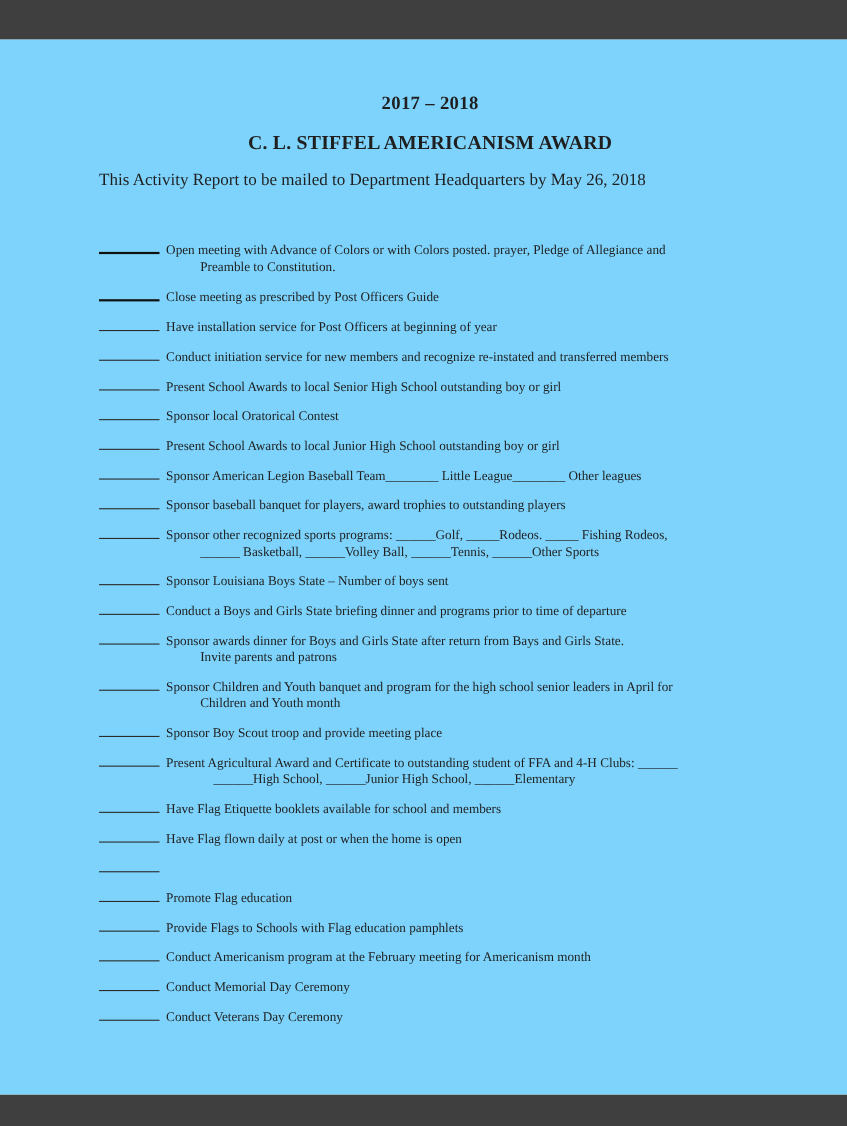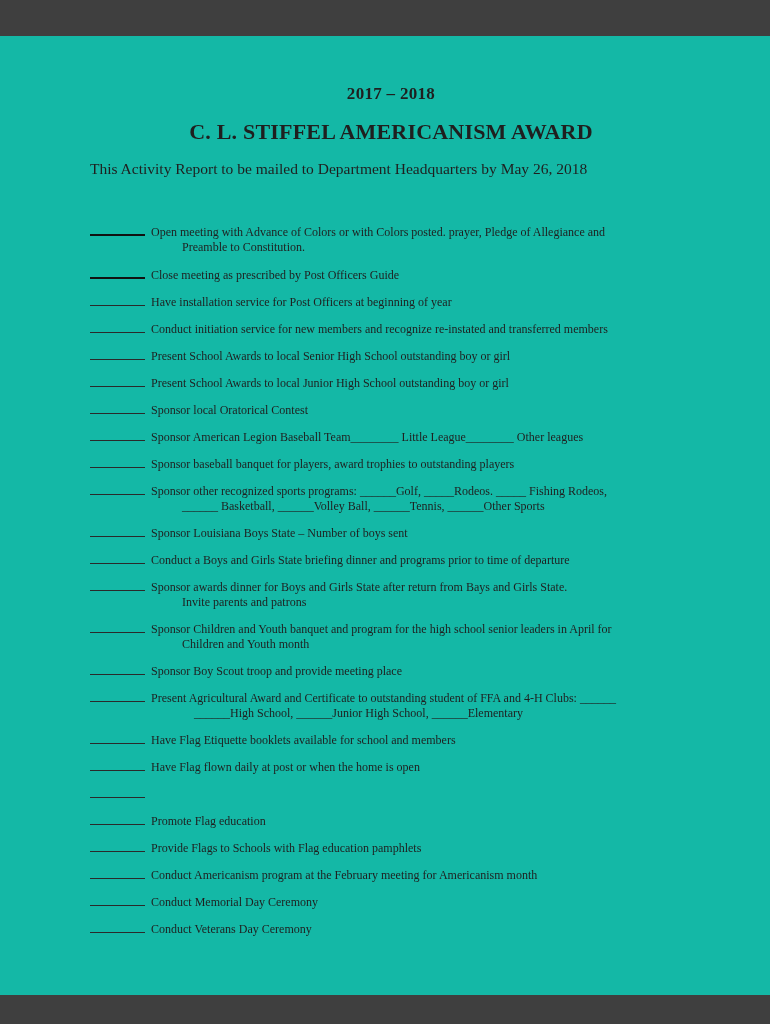--- a/index.html
+++ b/index.html
@@ -15,31 +15,31 @@
   .bar-top {
     position:absolute; top:0; left:0; right:0; height:36px;
     background:#3f3f3f;
   }
   .bar-bottom {
     position:absolute; bottom:0; left:0; right:0; height:29px;
     background:#3f3f3f;
   }
   .page {
     position:absolute; top:36px; left:0; right:0; bottom:29px;
-    background:#14b8a6;
+    background:#7dd3fc;
     padding:48px 78px 0 90px;
     box-sizing:border-box;
     overflow:hidden;
   }
   .title-year {
     text-align:center; font-weight:bold; font-size:17px;
     margin:0 0 15px 0; letter-spacing:0.3px;
   }
   .title-main {
-    text-align:center; font-weight:bold; font-size:22px;
+    text-align:center; font-weight:bold; font-size:18px;
     margin:0 0 15px 0; letter-spacing:0.2px;
   }
   .mail-line {
     text-align:left; font-size:15.5px;
     margin:0 0 44px 0;
   }
   .items { }
   .item {
     font-size:12px; line-height:15px;
     margin-bottom:10px;
@@ -90,25 +90,25 @@
 
       <div class="item">
         <span class="blank"></span><span>Conduct initiation service for new members and recognize re-instated and transferred members</span>
       </div>
 
       <div class="item">
         <span class="blank"></span><span>Present School Awards to local Senior High School outstanding boy or girl</span>
       </div>
 
       <div class="item">
-        <span class="blank"></span><span>Present School Awards to local Junior High School outstanding boy or girl</span>
+        <span class="blank"></span><span>Sponsor local Oratorical Contest</span>
       </div>
 
       <div class="item">
-        <span class="blank"></span><span>Sponsor local Oratorical Contest</span>
+        <span class="blank"></span><span>Present School Awards to local Junior High School outstanding boy or girl</span>
       </div>
 
       <div class="item">
         <span class="blank"></span><span>Sponsor American Legion Baseball Team________ Little League________ Other leagues</span>
       </div>
 
       <div class="item">
         <span class="blank"></span><span>Sponsor baseball banquet for players, award trophies to outstanding players</span>
       </div>
 

